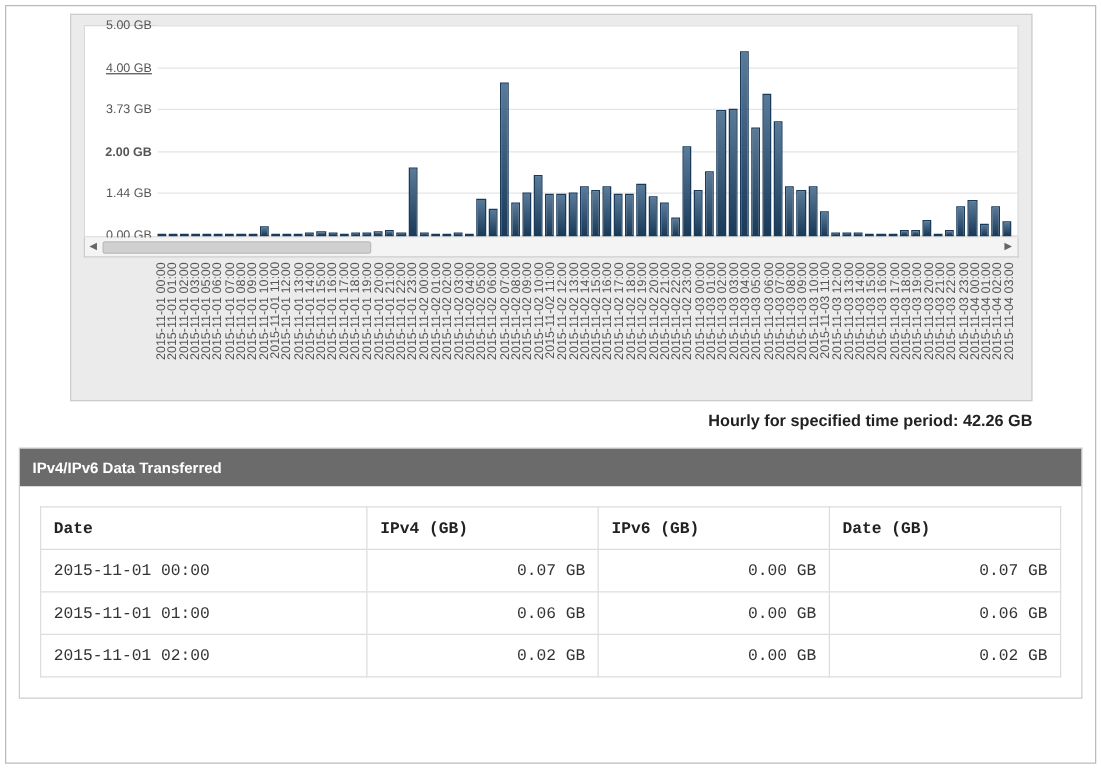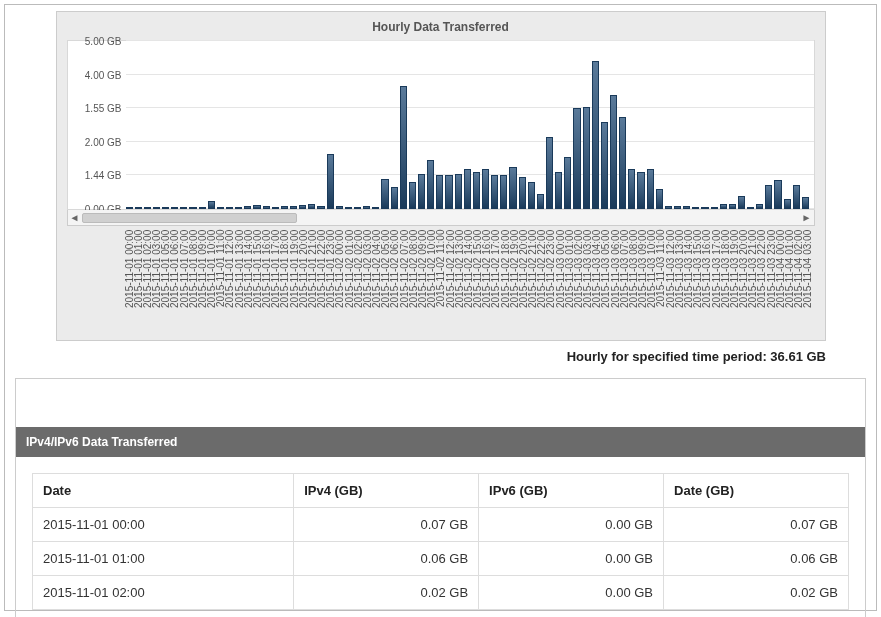--- a/index.html
+++ b/index.html
@@ -136,61 +136,60 @@
   .table-panel {
     border: 1px solid #ccc;
     margin: 0 4px;
   }
   .table-header-bar {
     background: #6b6b6b;
     color: #fff;
     padding: 8px 10px;
     font-size: 12px;
     font-weight: bold;
-    margin-top: 48px;
   }
   .table-body {
     padding: 16px;
   }
   table {
     width: 100%;
     border-collapse: collapse;
     table-layout: fixed;
   }
   th, td {
     border: 1px solid #ddd;
     padding: 9px 10px;
     font-size: 13px;
+    font-family: Liberation Mono, monospace;
   }
   th {
     text-align: left;
     font-weight: bold;
     color: #222;
     background: #fff;
   }
   td.date-cell { text-align: left; }
   td.num-cell { text-align: right; }
   col.c-date { width: 32%; }
   col.c-num  { width: 22.66%; }
 </style>
 </head>
 <body>
 
 <div class="outer">
 
   <div class="chart-panel">
-    <div class="chart-title">Hourly Data Transferred</div>
 
     <div class="plot-area">
       <div class="y-axis" id="y-axis">
           <div class="y-tick" style="bottom: 0%;">0.00 GB</div>
           <div class="y-tick" style="bottom: 20%;">1.44 GB</div>
-          <div class="y-tick" style="bottom: 40%;">2.00 GB</div>
-          <div class="y-tick" style="bottom: 60%;">1.55 GB</div>
-          <div class="y-tick" style="bottom: 80%;">4.00 GB</div>
+          <div class="y-tick" style="bottom: 40%; font-weight: bold;">2.00 GB</div>
+          <div class="y-tick" style="bottom: 60%;">3.73 GB</div>
+          <div class="y-tick" style="bottom: 80%; text-decoration: underline;">4.00 GB</div>
           <div class="y-tick" style="bottom: 100%;">5.00 GB</div>
         </div>
       <div class="bars-region">
         <div class="gridlines" id="gridlines">
             <div class="gridline" style="bottom: 0%;"></div>
             <div class="gridline" style="bottom: 20%;"></div>
             <div class="gridline" style="bottom: 40%;"></div>
             <div class="gridline" style="bottom: 60%;"></div>
             <div class="gridline" style="bottom: 80%;"></div>
             <div class="gridline" style="bottom: 100%;"></div>
@@ -357,21 +356,21 @@
         <div class="x-tick">2015-11-03 23:00</div>
         <div class="x-tick">2015-11-04 00:00</div>
         <div class="x-tick">2015-11-04 01:00</div>
         <div class="x-tick">2015-11-04 02:00</div>
         <div class="x-tick">2015-11-04 03:00</div>
       </div>
   </div>
 
   <div class="total-line">
     <span>Hourly for specified time period:</span>
-    <span>36.61 GB</span>
+    <span>42.26 GB</span>
   </div>
 
   <div class="table-panel">
     <div class="table-header-bar">IPv4/IPv6 Data Transferred</div>
     <div class="table-body">
       <table>
         <colgroup>
           <col class="c-date">
             <col class="c-num">
             <col class="c-num">

